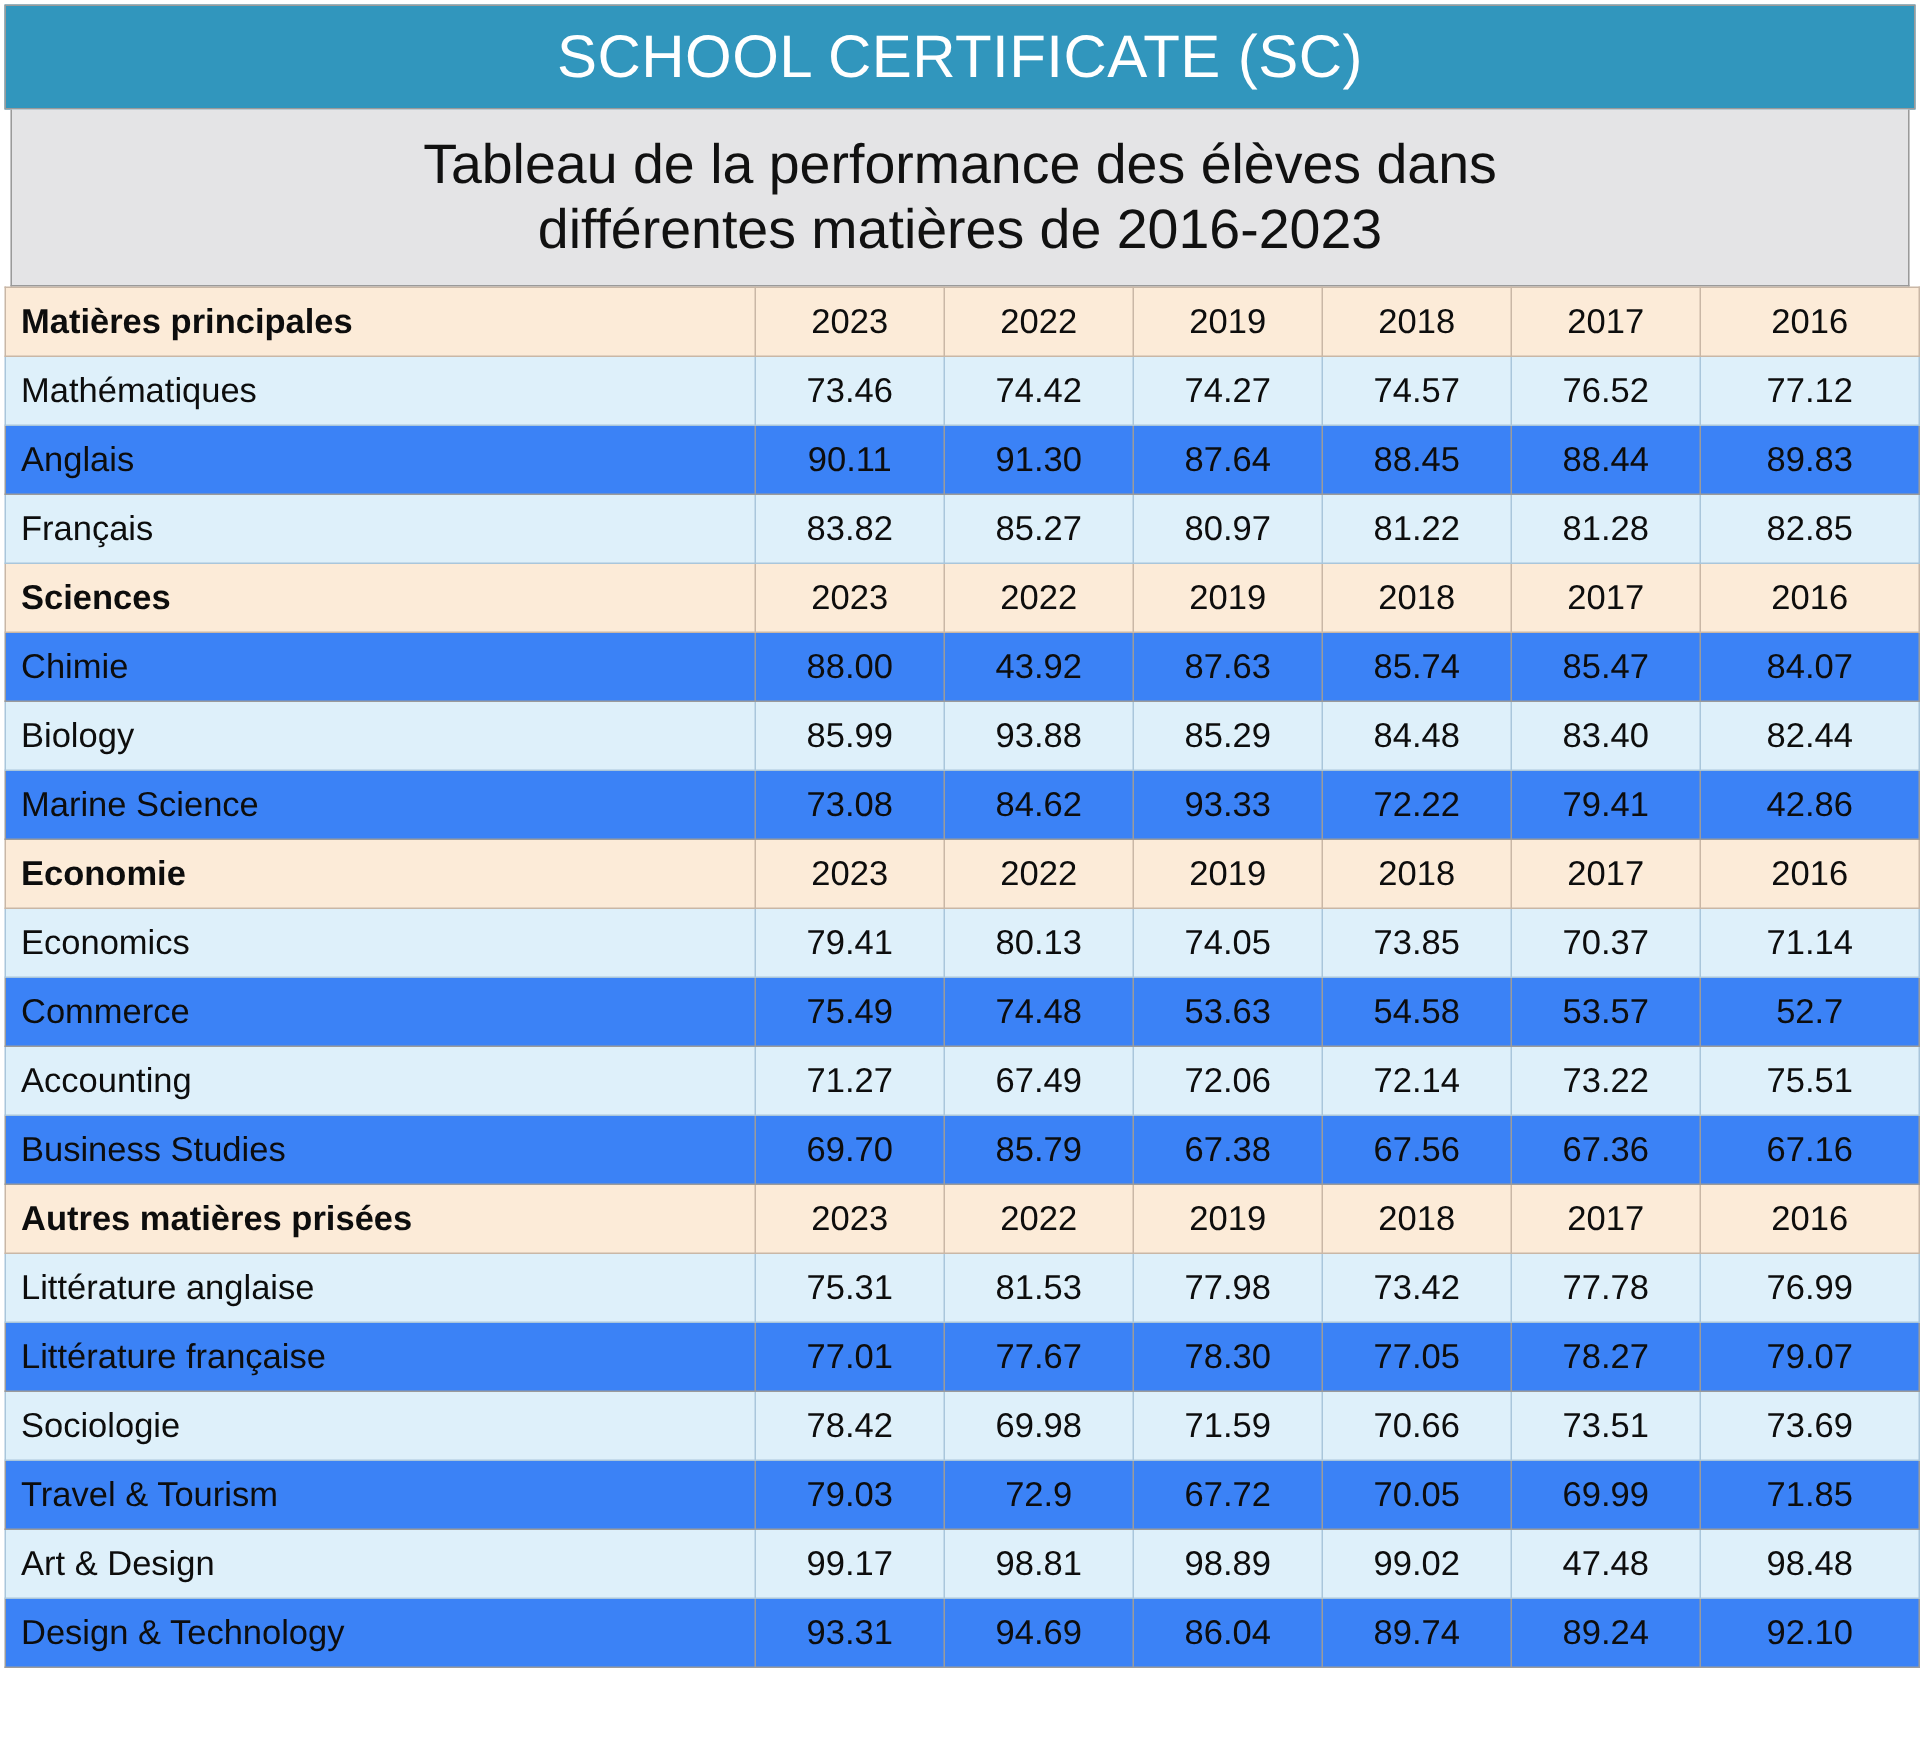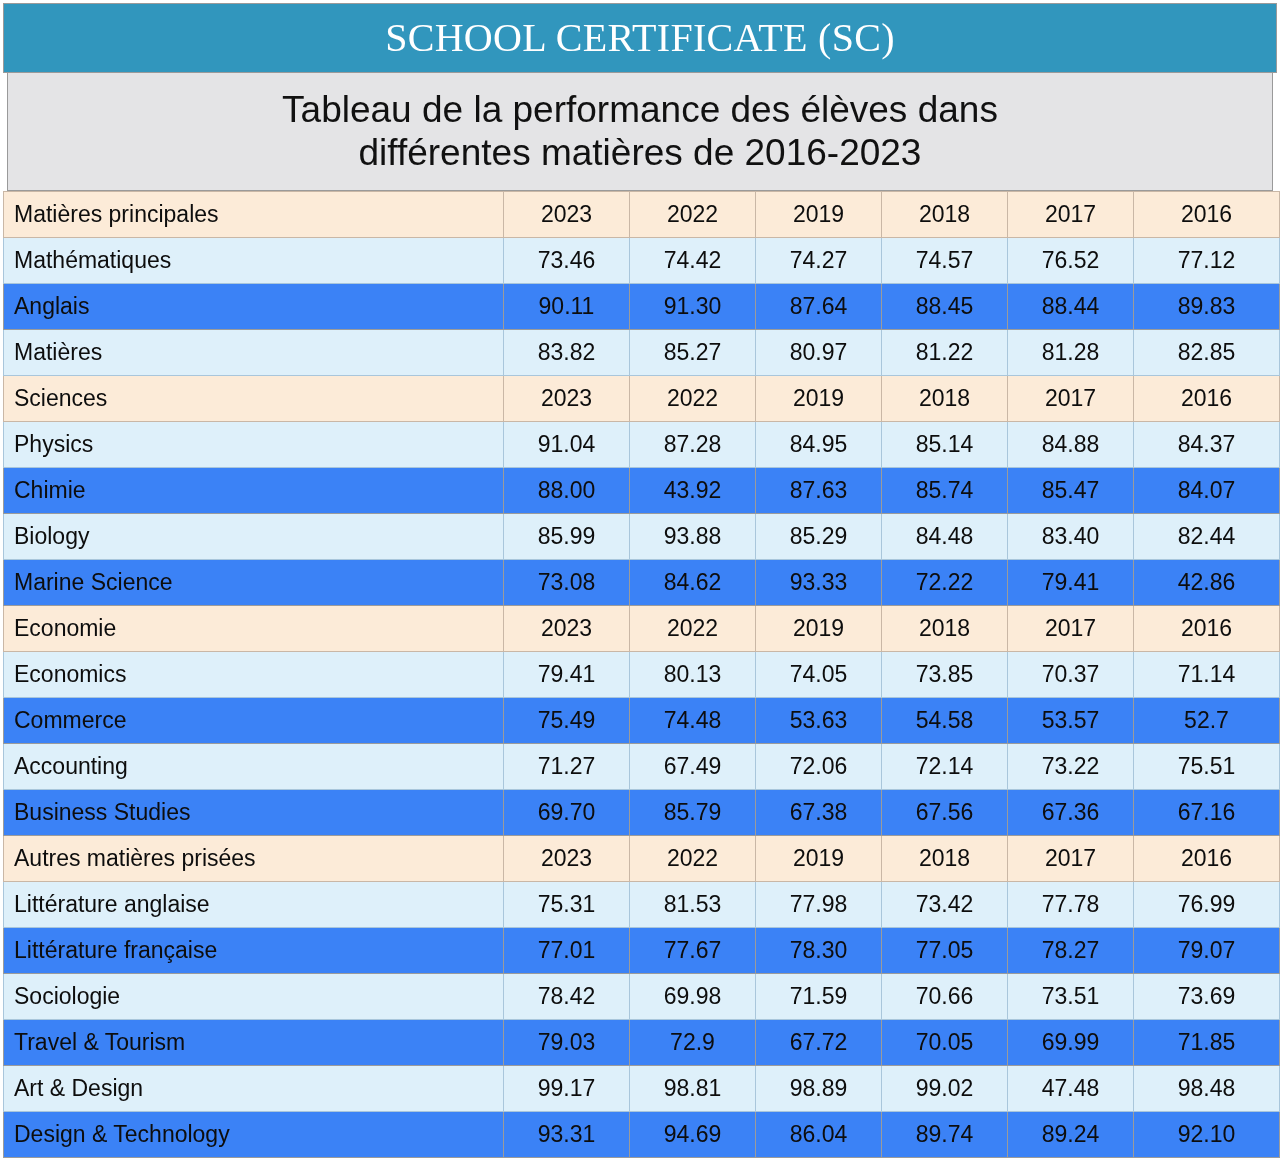--- a/index.html
+++ b/index.html
@@ -22,21 +22,20 @@
   
   .title-banner {
     box-sizing: border-box;
     height: 70px;
     margin: 3px 3px 0 3px;
     background: #3196bd;
     border: 1px solid #9a9a9a;
     display: flex;
     align-items: center;
     justify-content: center;
-    font-family: Liberation Serif, serif;
   }
   .title-banner-text {
     color: #ffffff;
     font-size: 40px;
     line-height: 1;
     letter-spacing: 0.3px;
     font-weight: 400;
     white-space: nowrap;
   }
   
@@ -94,21 +93,21 @@
     border-color: #c9b7a6;
   }
   tr.odd td {
     background: #def0fa;
     border-color: #a9c6db;
   }
   tr.even td {
     background: #3b82f6;
     border-color: #9b9b9b;
   }
-  tr.section td.subject { font-size: 23px; }
+  tr.section td.subject { font-size: 23px; font-weight: bold; }
 </style>
 </head>
 <body>
 
 <div class="frame">
 
   <div class="title-banner">
     <div class="title-banner-text">SCHOOL CERTIFICATE (SC)</div>
   </div>
 
@@ -151,46 +150,37 @@
         <tr class="even">
           <td class="subject">Anglais</td>
           <td class="val">90.11</td>
           <td class="val">91.30</td>
           <td class="val">87.64</td>
           <td class="val">88.45</td>
           <td class="val">88.44</td>
           <td class="val">89.83</td>
         </tr>
         <tr class="odd">
-          <td class="subject">Matières</td>
+          <td class="subject">Français</td>
           <td class="val">83.82</td>
           <td class="val">85.27</td>
           <td class="val">80.97</td>
           <td class="val">81.22</td>
           <td class="val">81.28</td>
           <td class="val">82.85</td>
         </tr>
         <tr class="section">
           <td class="subject">Sciences</td>
           <td class="val">2023</td>
           <td class="val">2022</td>
           <td class="val">2019</td>
           <td class="val">2018</td>
           <td class="val">2017</td>
           <td class="val">2016</td>
         </tr>
-        <tr class="odd">
-          <td class="subject">Physics</td>
-          <td class="val">91.04</td>
-          <td class="val">87.28</td>
-          <td class="val">84.95</td>
-          <td class="val">85.14</td>
-          <td class="val">84.88</td>
-          <td class="val">84.37</td>
-        </tr>
         <tr class="even">
           <td class="subject">Chimie</td>
           <td class="val">88.00</td>
           <td class="val">43.92</td>
           <td class="val">87.63</td>
           <td class="val">85.74</td>
           <td class="val">85.47</td>
           <td class="val">84.07</td>
         </tr>
         <tr class="odd">

